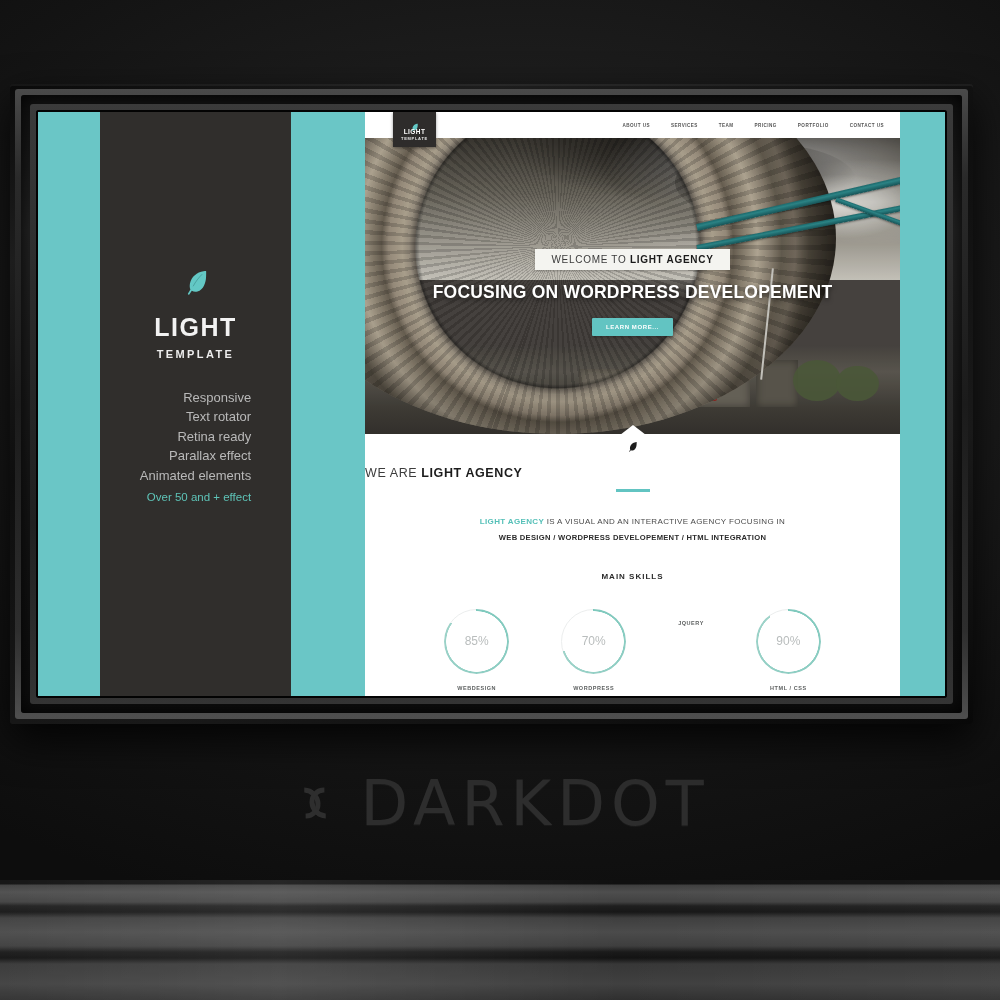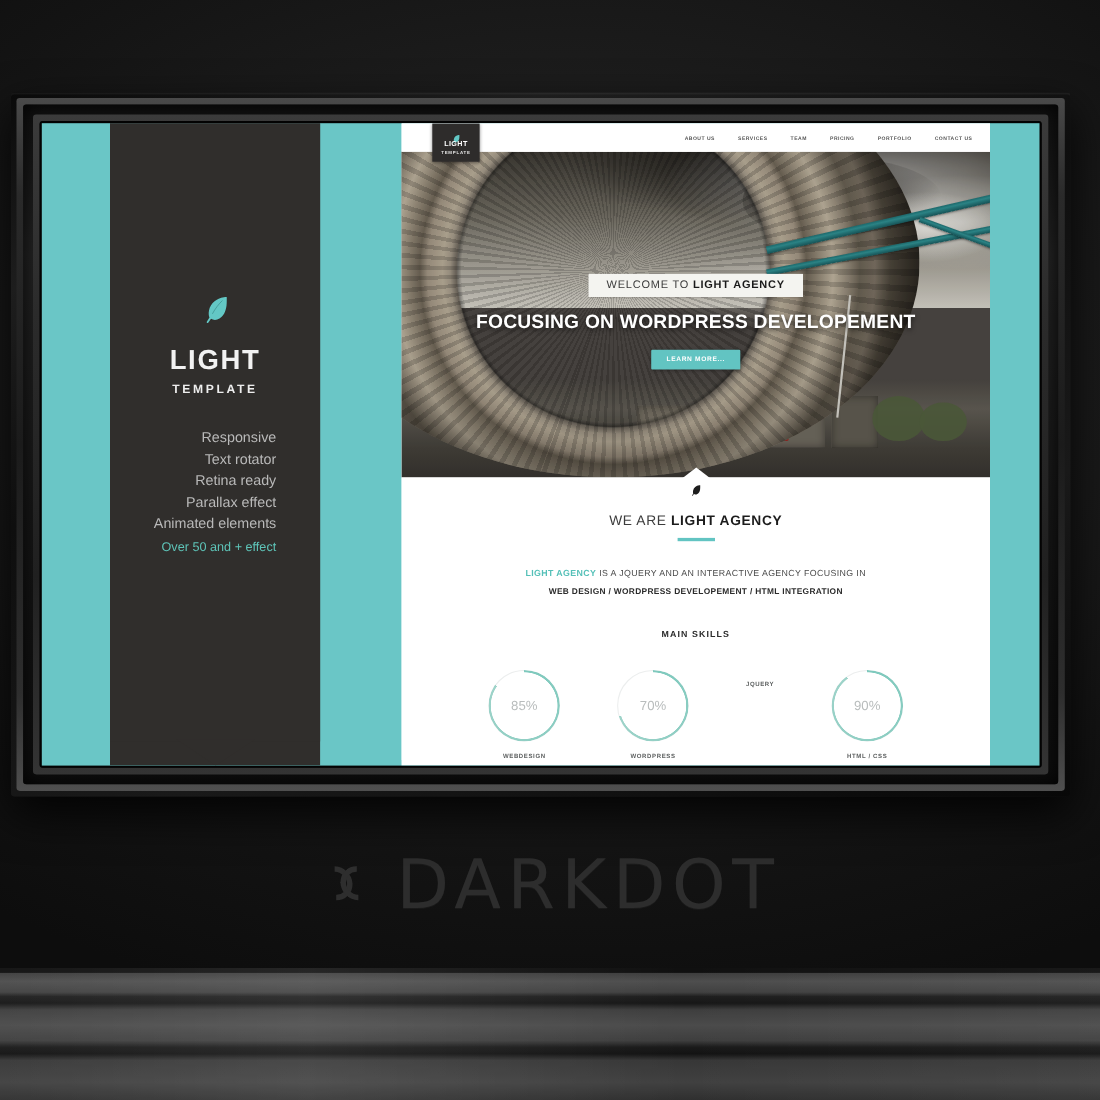--- a/index.html
+++ b/index.html
@@ -256,21 +256,21 @@
   #sep-notch{
     position:absolute; left:50%; transform:translateX(-50%);
     top:-9px; width:0;height:0;
     border-left:13px solid transparent; border-right:13px solid transparent;
     border-bottom:10px solid #fff;
   }
   #about-feather{
     text-align:center; padding-top:5px;
   }
   #about-title{
-    text-align:center; margin-top:9px; font-size:12.5px;
+    text-align:left; margin-top:9px; font-size:12.5px;
     letter-spacing:.6px; color:#3c3c3c; font-weight:400;
   }
   #about-title b{font-weight:700;color:#1c1c1c;}
   #title-rule{
     width:34px;height:2.5px;background:#62c4c2;margin:9px auto 0;
   }
   #about-desc{
     text-align:center; margin-top:22px; font-size:8px; letter-spacing:.35px;
     color:#4a4a4a; line-height:16px;
   }
@@ -410,21 +410,21 @@
           <svg width="9" height="12" viewBox="0 0 22 28">
             <path d="M18.5 2.2C12 3.2 6.4 7.6 5 14.2c-.5 2.4-.3 4.6.4 6.4L3 24.6c-.5.8.7 1.6 1.3.8l2.5-3.6c1.6 1 3.7 1.3 5.7.7 6-1.7 8.4-8.6 8.6-15 .05-2.1.1-4 .05-5.1-.02-.5-.5-.3-2.65-.2z" fill="#1d1d1d"></path>
           </svg>
         </div>
         <h2 id="about-title">
           <span>WE ARE </span><b>LIGHT AGENCY</b>
         </h2>
         <div id="title-rule"></div>
 
         <p id="about-desc">
-          <span class="brand">LIGHT AGENCY</span><span> IS A JQUERY AND AN INTERACTIVE AGENCY FOCUSING IN</span><br>
+          <span class="brand">LIGHT AGENCY</span><span> IS A VISUAL AND AN INTERACTIVE AGENCY FOCUSING IN</span><br>
           <span class="line2">WEB DESIGN / WORDPRESS DEVELOPEMENT / HTML INTEGRATION</span>
         </p>
 
         <h3 id="skills-title">MAIN SKILLS</h3>
 
         <div id="skills">
           <div class="skill">
             <div class="ring">
               <span class="track"></span>
               <span class="arc" style="background: conic-gradient(rgb(126, 201, 189) 0deg, rgb(158, 211, 201) 306deg, rgba(0, 0, 0, 0) 306deg, rgba(0, 0, 0, 0) 360deg); mask: radial-gradient(circle, transparent 0px, transparent 30px, rgb(0, 0, 0) 30.6px);"></span>

